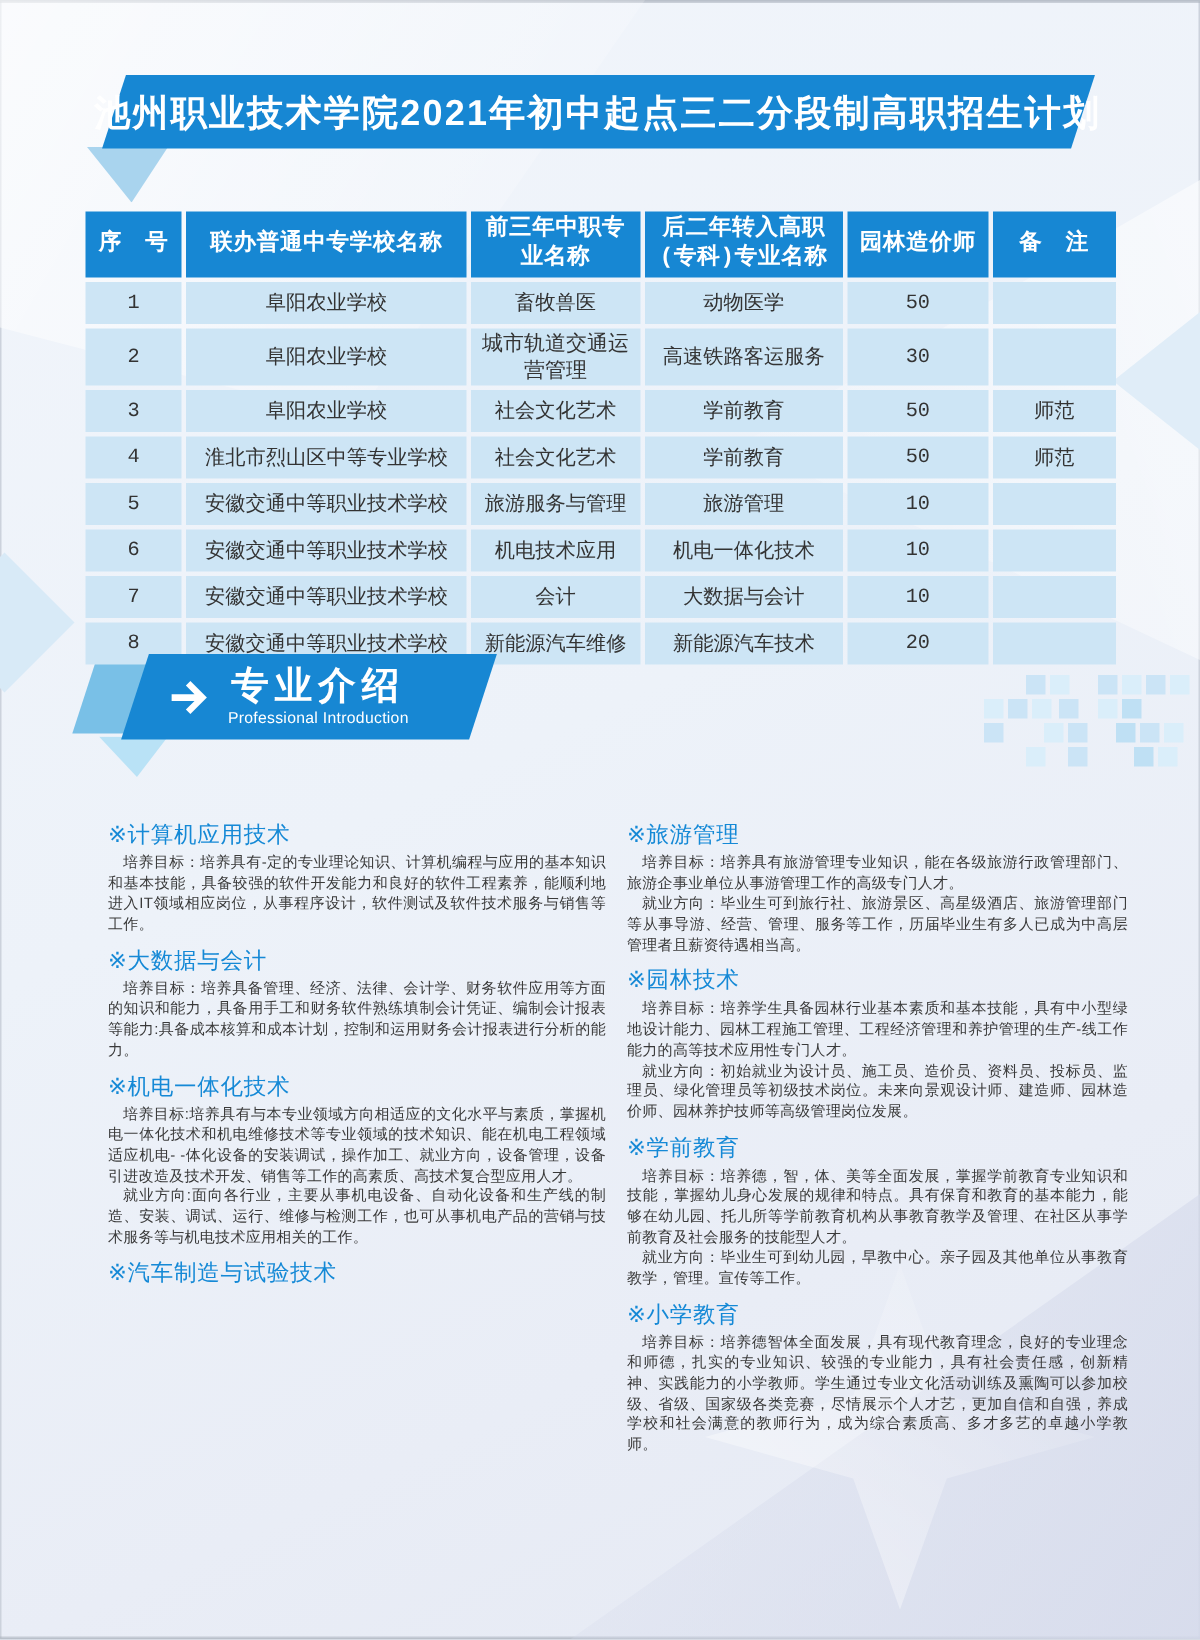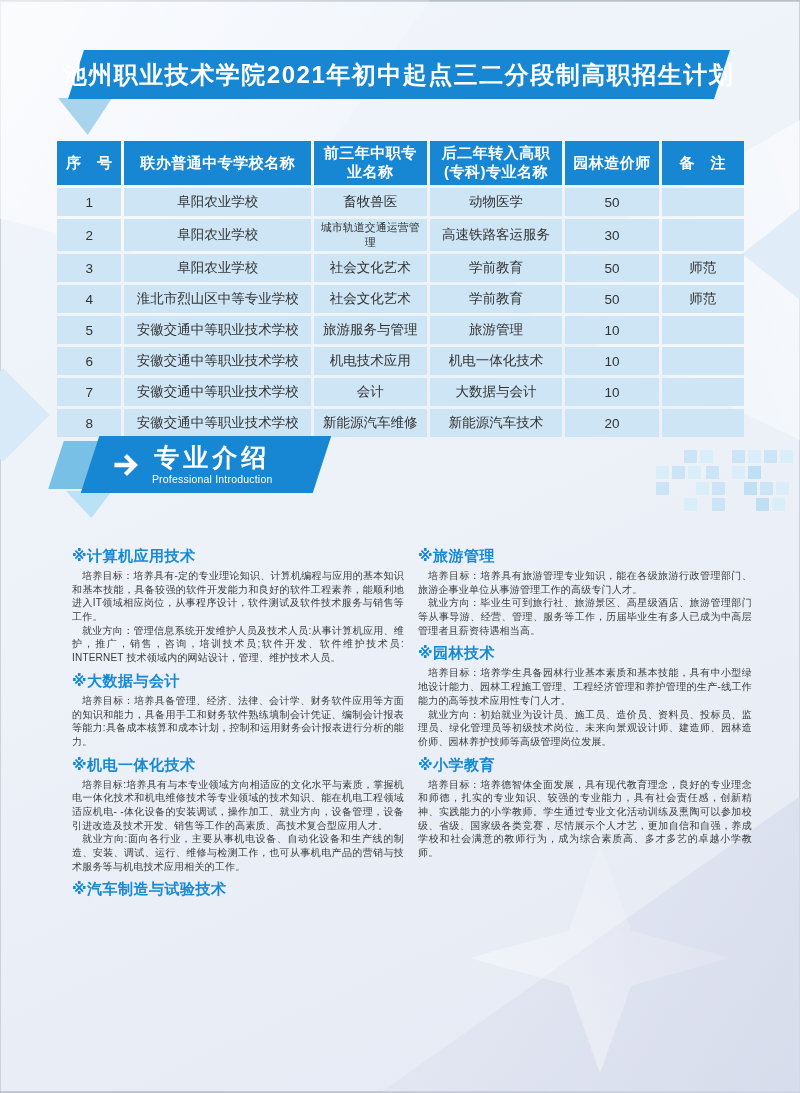--- a/index.html
+++ b/index.html
@@ -22,38 +22,38 @@
   
   .title-banner{
     position:absolute;left:76px;top:50px;width:646px;height:49px;
     background:var(--primary);transform:skewX(-18deg);z-index:3;
     display:flex;align-items:center;justify-content:center;
   }
   .title-banner .inner{transform:skewX(18deg);color:#fff;font-size:24px;font-weight:bold;letter-spacing:1.5px;white-space:nowrap;}
   .title-tri{position:absolute;left:58px;top:98px;width:54px;height:37px;background:#a9d4ee;clip-path:polygon(0 0,100% 0,55% 100%);z-index:2;}
   
   .table-wrap{position:absolute;left:54px;top:138px;width:693px;z-index:3;}
-  table{border-collapse:separate;border-spacing:3px;table-layout:fixed;width:100%;}
+  table{border-collapse:separate;border-spacing:3px;table-layout:fixed;width:100%;font-family:Liberation Mono, monospace;}
   th{background:var(--primary);color:#fff;font-size:15px;font-weight:bold;height:44px;text-align:center;white-space:pre-line;letter-spacing:.5px;padding:0 1px;line-height:1.25;}
   td{background:var(--table-row-bg);color:#333;font-size:13.5px;height:26px;text-align:center;padding:1px 2px;}
-  td.cell-sm{font-size:11px;}
+  td.cell-sm{font-size:14px;}
   
   .sec-wing{position:absolute;left:56px;top:441px;width:112px;height:48px;background:#79c0e7;transform:skewX(-18deg);z-index:2;}
   .sec-banner{position:absolute;left:90px;top:436px;width:232px;height:57px;background:var(--primary);transform:skewX(-18deg);z-index:3;display:flex;align-items:center;}
   .sec-banner .inner{transform:skewX(18deg);display:flex;align-items:center;gap:10px;padding-left:22px;}
   .sec-texts{display:flex;flex-direction:column;align-items:center;line-height:1;}
   .sec-title{color:#fff;font-size:25px;font-weight:bold;letter-spacing:4px;}
   .sec-sub{color:#fff;font-size:10.5px;margin-top:4px;letter-spacing:.2px;}
   .sec-tri{position:absolute;left:66px;top:491px;width:46px;height:27px;background:#b9e2f6;clip-path:polygon(0 0,100% 0,55% 100%);z-index:2;}
   .arrow-icon{width:30px;height:30px;display:block;}
   
   .col{position:absolute;top:540px;z-index:3;}
   .col-left{left:72px;width:332px;}
   .col-right{left:418px;width:334px;}
-  .major h3{margin:7px 0 3px 0;font-size:15px;font-weight:bold;color:var(--heading-blue);letter-spacing:.5px;}
+  .major h3{margin:7px 0 3px 0;font-size:15px;font-weight:normal;color:var(--heading-blue);letter-spacing:.5px;}
   .major p{margin:0;font-size:10px;line-height:1.37;color:var(--body-text);text-align:justify;text-indent:1em;letter-spacing:.2px;}
 </style>
 </head>
 <body>
 
 <div id="page">
 
   <div class="edge-line" style="top:0"></div>
   <div class="edge-line" style="bottom:0"></div>
   <div class="wm wm-poly1"></div>
@@ -194,21 +194,20 @@
         <div class="sec-sub">Professional Introduction</div>
       </div>
     </div>
   </div>
   <div class="sec-tri"></div>
 
   <div class="col col-left">
       <div class="major">
         <h3>※计算机应用技术</h3>
         <p>培养目标：培养具有-定的专业理论知识、计算机编程与应用的基本知识和基本技能，具备较强的软件开发能力和良好的软件工程素养，能顺利地进入IT领域相应岗位，从事程序设计，软件测试及软件技术服务与销售等工作。</p>
-        <p>就业方向：管理信息系统开发维护人员及技术人员:从事计算机应用、维护，推广，销售，咨询，培训技术员;软件开发、软件维护技术员: INTERNET 技术领域内的网站设计，管理、维护技术人员。</p>
       </div>
       <div class="major">
         <h3>※大数据与会计</h3>
         <p>培养目标：培养具备管理、经济、法律、会计学、财务软件应用等方面的知识和能力，具备用手工和财务软件熟练填制会计凭证、编制会计报表等能力:具备成本核算和成本计划，控制和运用财务会计报表进行分析的能力。</p>
       </div>
       <div class="major">
         <h3>※机电一体化技术</h3>
         <p>培养目标:培养具有与本专业领域方向相适应的文化水平与素质，掌握机电一体化技术和机电维修技术等专业领域的技术知识、能在机电工程领域适应机电- -体化设备的安装调试，操作加工、就业方向，设备管理，设备引进改造及技术开发、销售等工作的高素质、高技术复合型应用人才。</p>
         <p>就业方向:面向各行业，主要从事机电设备、自动化设备和生产线的制造、安装、调试、运行、维修与检测工作，也可从事机电产品的营销与技术服务等与机电技术应用相关的工作。</p>
       </div>
@@ -221,17 +220,22 @@
         <h3>※旅游管理</h3>
         <p>培养目标：培养具有旅游管理专业知识，能在各级旅游行政管理部门、旅游企事业单位从事游管理工作的高级专门人才。</p>
         <p>就业方向：毕业生可到旅行社、旅游景区、高星级酒店、旅游管理部门等从事导游、经营、管理、服务等工作，历届毕业生有多人已成为中高层管理者且薪资待遇相当高。</p>
       </div>
       <div class="major">
         <h3>※园林技术</h3>
         <p>培养目标：培养学生具备园林行业基本素质和基本技能，具有中小型绿地设计能力、园林工程施工管理、工程经济管理和养护管理的生产-线工作能力的高等技术应用性专门人才。</p>
         <p>就业方向：初始就业为设计员、施工员、造价员、资料员、投标员、监理员、绿化管理员等初级技术岗位。未来向景观设计师、建造师、园林造价师、园林养护技师等高级管理岗位发展。</p>
       </div>
       <div class="major">
+        <h3>※学前教育</h3>
+        <p>培养目标：培养德，智，体、美等全面发展，掌握学前教育专业知识和技能，掌握幼儿身心发展的规律和特点。具有保育和教育的基本能力，能够在幼儿园、托儿所等学前教育机构从事教育教学及管理、在社区从事学前教育及社会服务的技能型人才。</p>
+        <p>就业方向：毕业生可到幼儿园，早教中心。亲子园及其他单位从事教育教学，管理。宣传等工作。</p>
+      </div>
+      <div class="major">
         <h3>※小学教育</h3>
         <p>培养目标：培养德智体全面发展，具有现代教育理念，良好的专业理念和师德，扎实的专业知识、较强的专业能力，具有社会责任感，创新精神、实践能力的小学教师。学生通过专业文化活动训练及熏陶可以参加校级、省级、国家级各类竞赛，尽情展示个人才艺，更加自信和自强，养成学校和社会满意的教师行为，成为综合素质高、多才多艺的卓越小学教师。</p>
       </div>
     </div>
 </div>
 
 </body></html>

